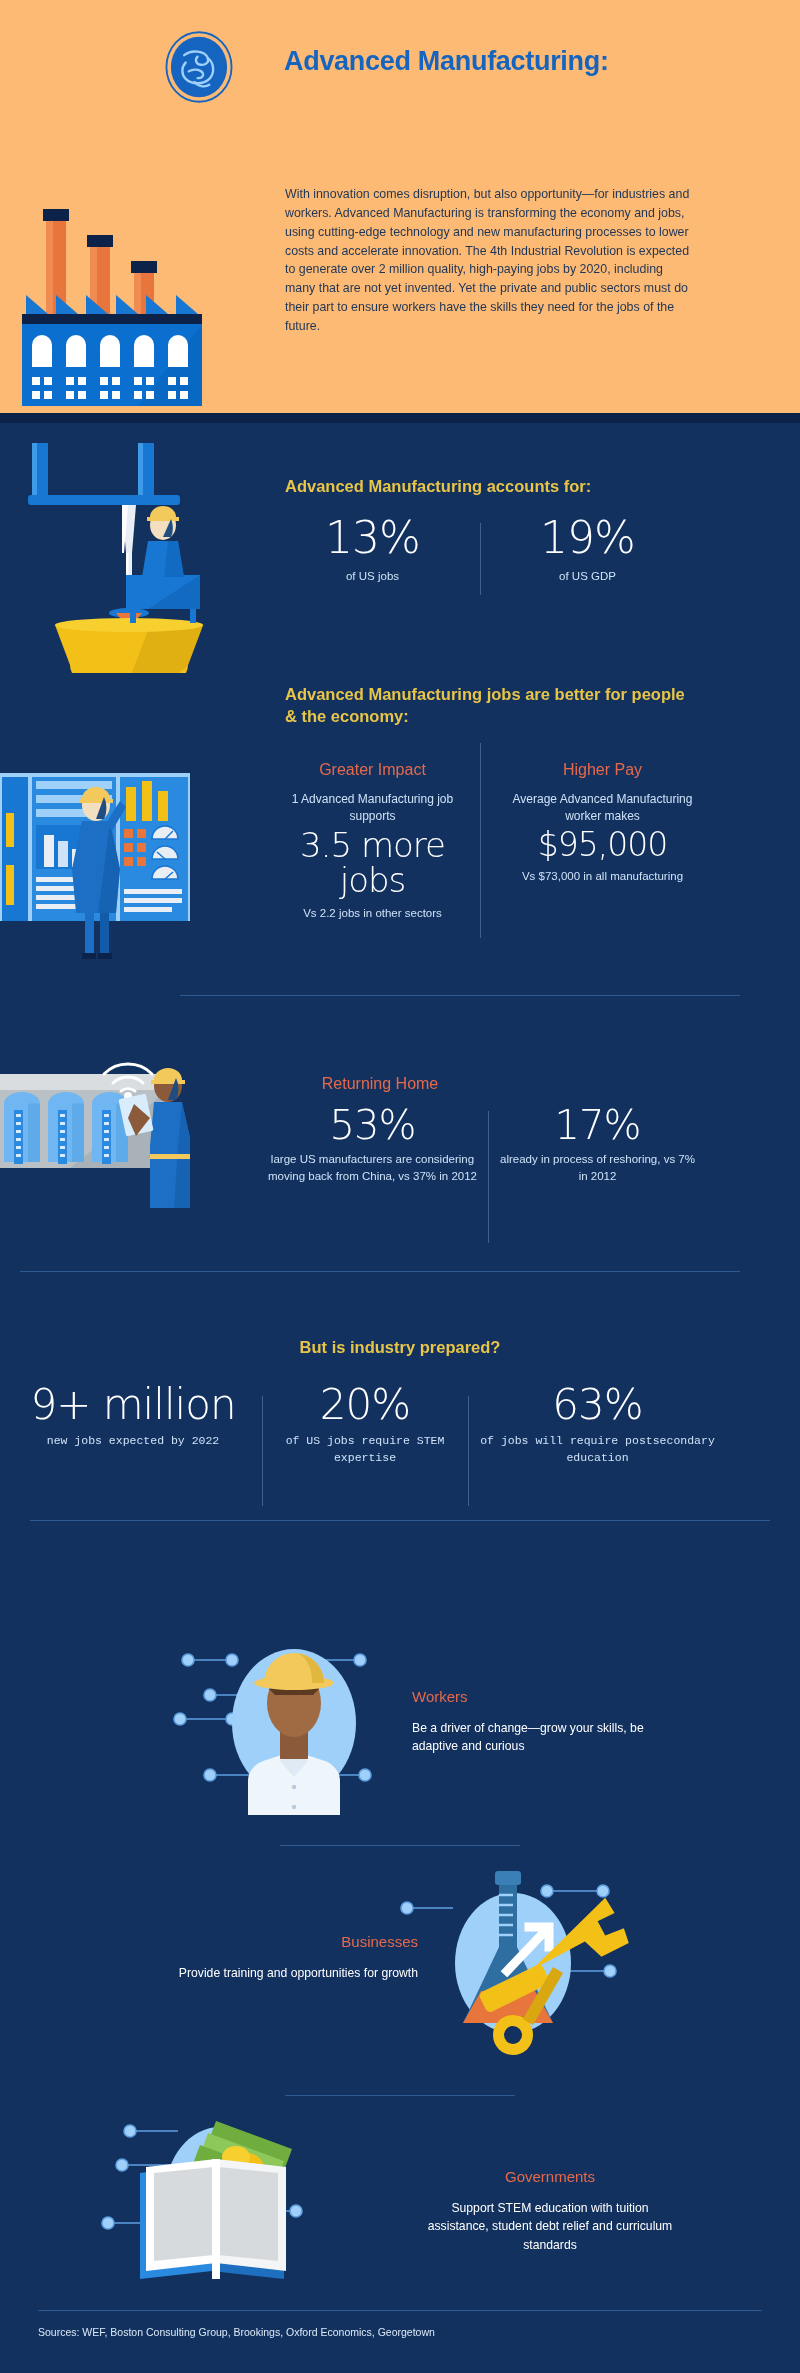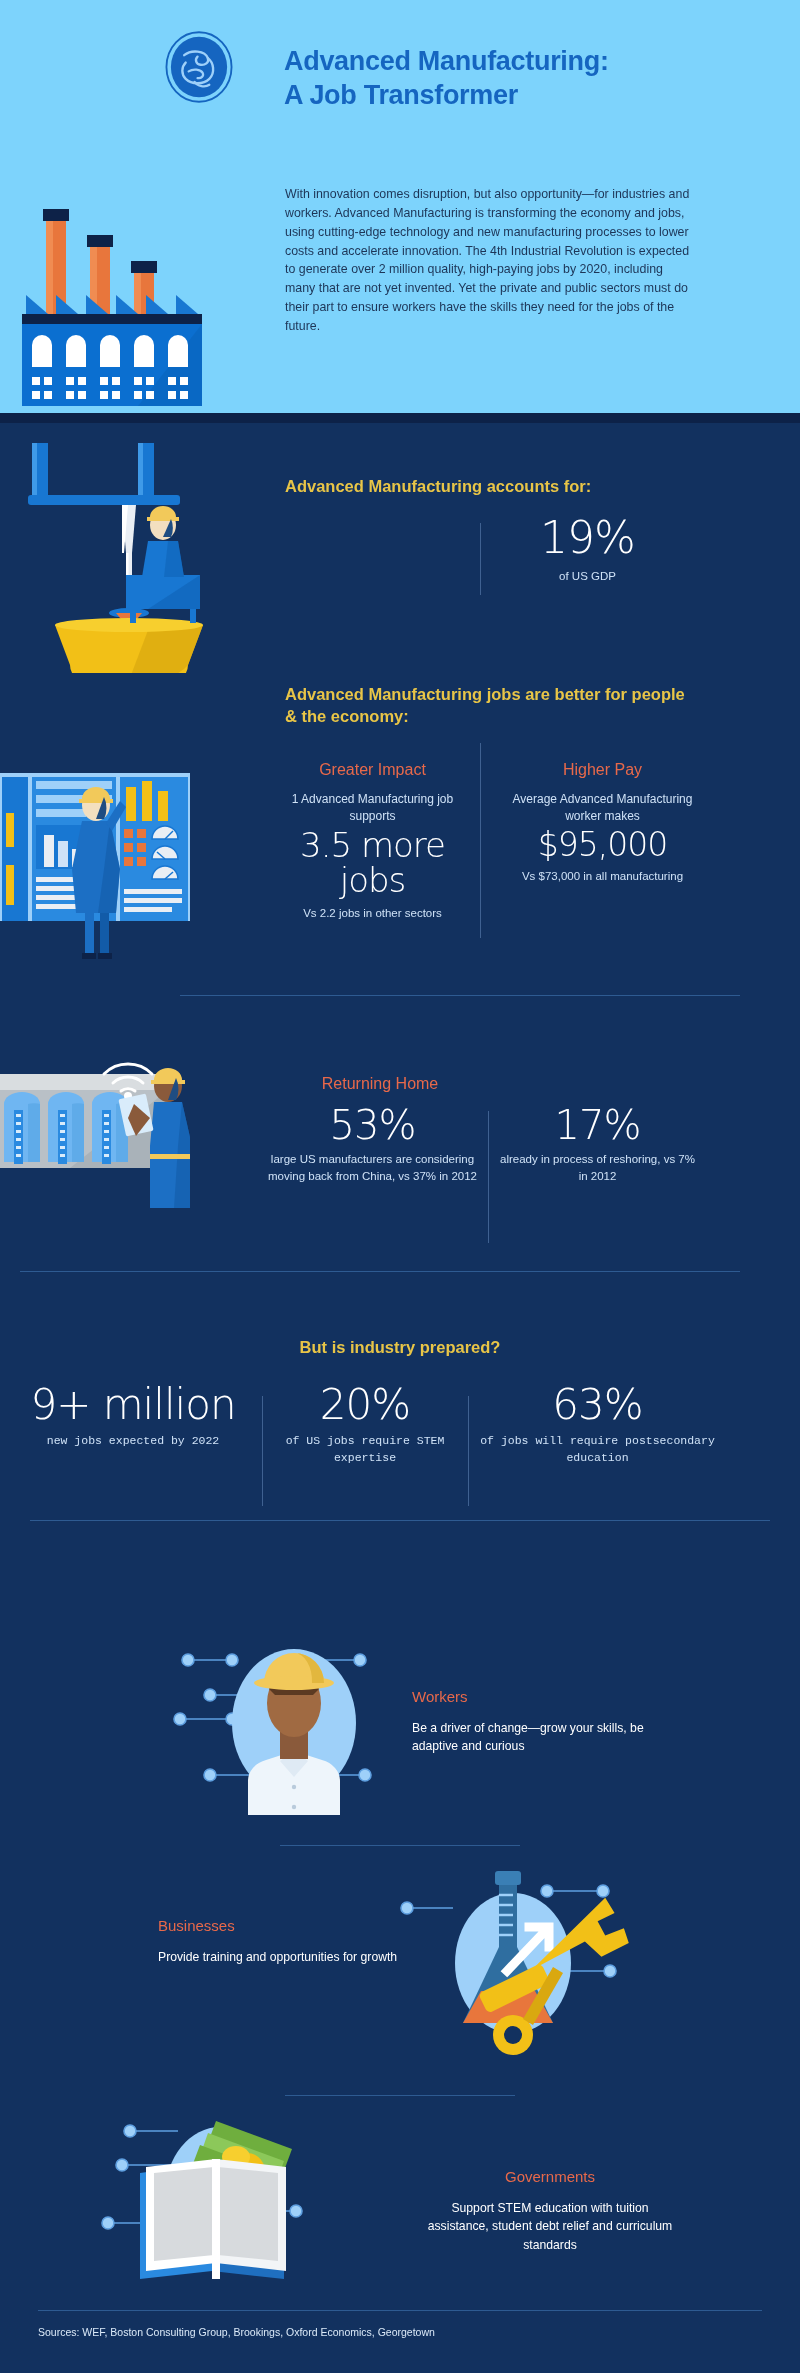--- a/index.html
+++ b/index.html
@@ -9,21 +9,21 @@
     font-family:"Liberation Sans", sans-serif;
     background:#12315f;
     overflow:hidden;
     position:relative;
   }
   .page { position:relative; width:800px; height:2373px; }
 
   
   .header {
     position:absolute; left:0; top:0; width:800px; height:423px;
-    background:#7dd3fc;
+    background:#fdba74;
   }
   .ge-logo { position:absolute; left:162px; top:30px; width:74px; height:74px; }
   .title {
     position:absolute; left:284px; top:44px; width:440px;
     color:#1565c0; font-size:27px; font-weight:bold;
     line-height:1.26; letter-spacing:-0.3px;
   }
   .intro {
     position:absolute; left:285px; top:185px; width:410px;
     color:#1d3557; font-size:12.4px; line-height:1.52;
@@ -108,21 +108,21 @@
   .actor .art { position:absolute; width:250px; height:200px; }
   .actor .txt { position:absolute; width:260px; }
   .actor .role { color:#e8694a; font-size:15px; margin-bottom:14px; }
   .actor .desc { color:#ffffff; font-size:12.2px; line-height:1.5; }
 
   #a-workers { top:72px; height:230px; }
   #a-workers .art { left:170px; top:0; }
   #a-workers .txt { left:412px; top:73px; }
   #a-business { top:320px; height:230px; }
   #a-business .art { left:395px; top:0; }
-  #a-business .txt { left:158px; top:54px; }
+  #a-business .txt { left:158px; top:70px;text-align:right; }
   #a-gov { top:565px; height:200px; }
   #a-gov .art { left:100px; top:-5px; }
   #a-gov .txt { left:420px; top:60px;text-align:center; }
 
   #s5 .sep1 { position:absolute; left:280px; top:302px; width:240px; height:1px; background:#2e5b92; }
   #s5 .sep2 { position:absolute; left:285px; top:552px; width:230px; height:1px; background:#2e5b92; }
 
   
   .footer-rule { position:absolute; left:38px; top:2310px; width:724px; height:1px; background:#2e5b92; }
   .sources {
@@ -141,21 +141,20 @@
       <ellipse cx="50" cy="50" rx="44" ry="47" fill="none" stroke="#1565c0" stroke-width="2.5"></ellipse>
       <ellipse cx="50" cy="50" rx="38" ry="41" fill="#1565c0"></ellipse>
       <path d="M30 34 C40 26 58 28 62 38 C64 44 58 48 52 47 C46 46 44 40 48 36" fill="none" stroke="#9ed0f9" stroke-width="3.2" stroke-linecap="round"></path>
       <path d="M62 38 C70 44 72 58 64 66 C56 74 40 74 32 66 C26 60 26 50 32 44" fill="none" stroke="#9ed0f9" stroke-width="3.2" stroke-linecap="round"></path>
       <path d="M36 56 C42 52 52 53 55 58 C57 62 53 66 48 65" fill="none" stroke="#9ed0f9" stroke-width="3" stroke-linecap="round"></path>
       <path d="M44 70 C48 76 58 78 64 74" fill="none" stroke="#9ed0f9" stroke-width="3" stroke-linecap="round"></path>
     </svg>
 
     <div class="title">
       <div>Advanced Manufacturing:</div>
-      <div>A Job Transformer</div>
     </div>
 
     <div class="intro">With innovation comes disruption, but also opportunity—for industries and workers. Advanced Manufacturing is transforming the economy and jobs, using cutting-edge technology and new manufacturing processes to lower costs and accelerate innovation. The 4th Industrial Revolution is expected to generate over 2 million quality, high-paying jobs by 2020, including many that are not yet invented. Yet the private and public sectors must do their part to ensure workers have the skills they need for the jobs of the future.</div>
 
     <svg class="factory" viewBox="0 0 200 218">
 
       <rect x="28" y="22" width="20" height="98" fill="#e8763c"></rect>
       <rect x="28" y="22" width="7" height="98" fill="#f08c52"></rect>
       <rect x="25" y="14" width="26" height="12" fill="#0d2248"></rect>
       <rect x="72" y="48" width="20" height="72" fill="#e8763c"></rect>
@@ -249,20 +248,24 @@
       <path d="M53 26 a8 14 0 0 1 0 18 L45 44 z" fill="#1f4d82"></path>
 
       <path d="M30 48 h30 l6 36 h-42 z" fill="#1877d2"></path>
       <path d="M60 48 l6 36 h-20 l4 -36 z" fill="#0f63b5" opacity="0.55"></path>
     </svg>
 
     <div class="sec-head">Advanced Manufacturing accounts for:</div>
 
     <div class="vdiv"></div>
 
+    <div class="col-a">
+      <div class="bignum">13%</div>
+      <div class="cap">of US jobs</div>
+    </div>
     <div class="col-b">
       <div class="bignum">19%</div>
       <div class="cap">of US GDP</div>
     </div>
   </div>
 
   <div class="sec" id="s2">
 
     <svg class="panel" viewBox="0 0 190 200">
       <rect x="0" y="0" width="190" height="152" fill="#9ed0f9"></rect>

